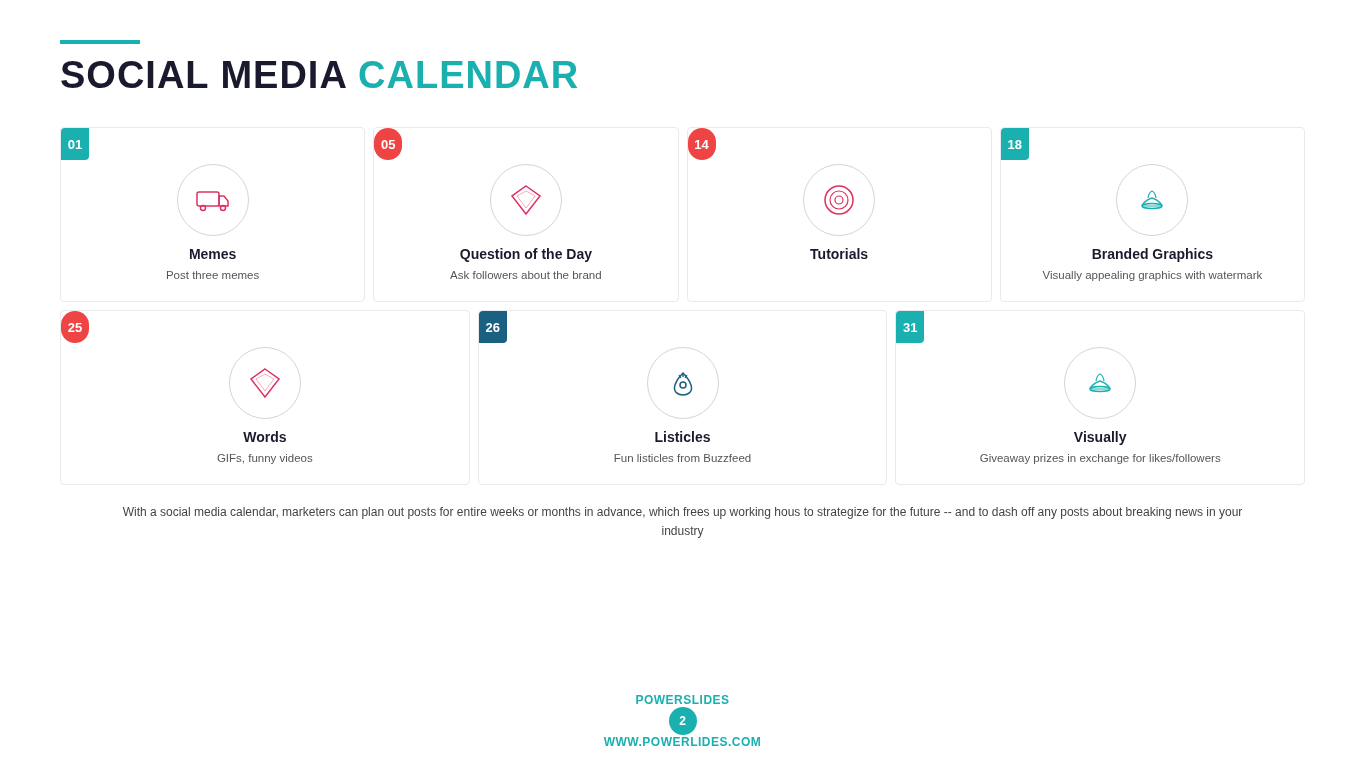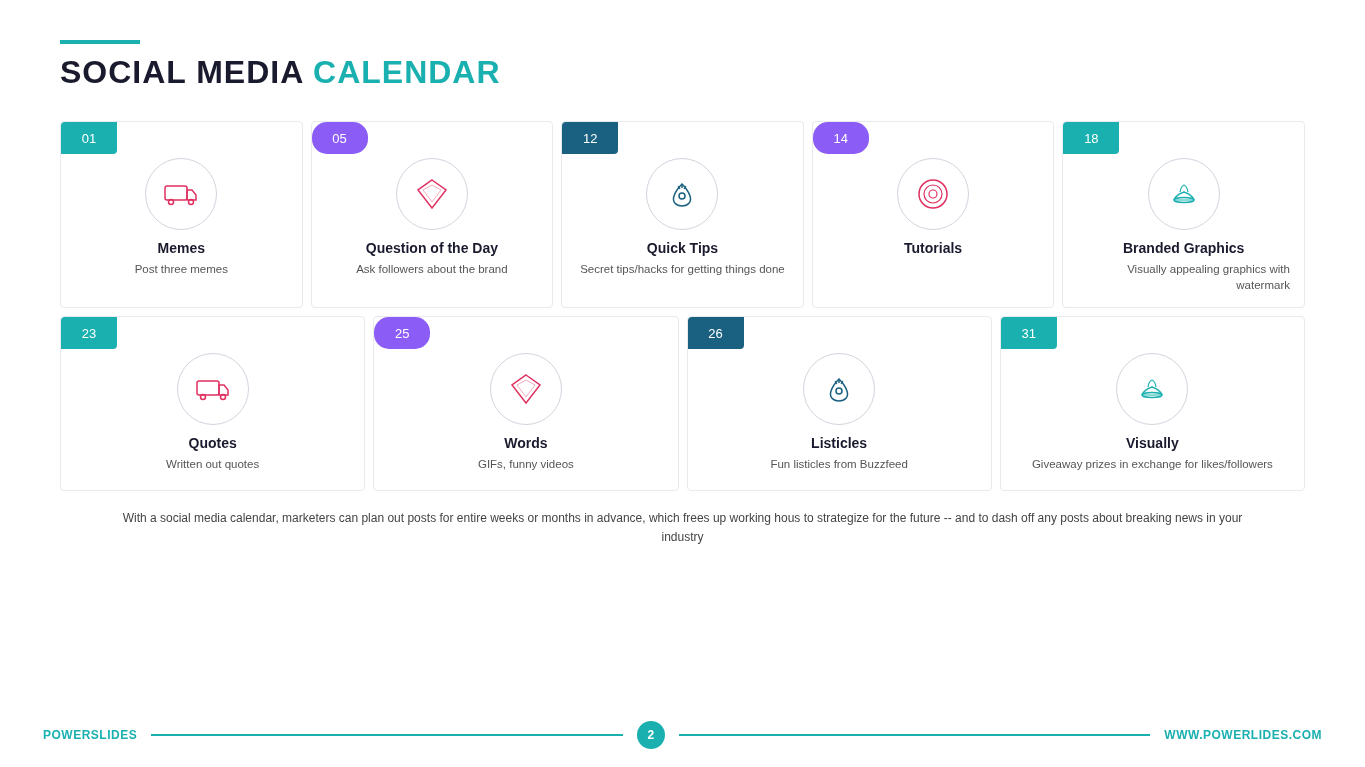--- a/index.html
+++ b/index.html
@@ -21,21 +21,21 @@
     .title-bar {
       margin-bottom: 30px;
     }
     .title-accent-line {
       width: 80px;
       height: 4px;
       background: #1ab0b0;
       margin-bottom: 10px;
     }
     .title-text {
-      font-size: 32px;
+      font-size: 38px;
       font-weight: 900;
       color: #1a1a2e;
       letter-spacing: 1px;
       text-transform: uppercase;
     }
     .title-text .highlight {
       color: #1ab0b0;
     }
     .cards-container {
       display: flex;
@@ -55,32 +55,32 @@
       position: relative;
       display: flex;
       flex-direction: column;
       align-items: center;
       min-height: 175px;
     }
     .card-number {
       position: absolute;
       top: 0;
       left: 0;
-      width: 56px;
+      width: 28px;
       height: 32px;
       display: flex;
       align-items: center;
       justify-content: center;
       font-size: 13px;
-      font-weight: 400;
+      font-weight: 700;
       color: #fff;
       border-radius: 4px 0 4px 0;
     }
     .card-number.teal { background: #1ab0b0; }
-    .card-number.pink { background: #8b5cf6; border-radius: 15px; }
+    .card-number.pink { background: #ef4444; border-radius: 15px; }
     .card-number.dark-teal { background: #1a6080; }
     .card-icon-circle {
       width: 72px;
       height: 72px;
       border-radius: 50%;
       border: 1.5px solid #d0d5dd;
       display: flex;
       align-items: center;
       justify-content: center;
       margin-top: 20px;
@@ -113,20 +113,21 @@
     }
     .bottom-bar {
       position: absolute;
       bottom: 18px;
       left: 0;
       right: 0;
       padding: 0 43px;
       display: flex;
       align-items: center;
       justify-content: space-between;
+      flex-direction: column;
     }
     .bottom-brand {
       font-size: 12px;
       font-weight: 700;
       color: #333;
       letter-spacing: 0.5px;
     }
     .bottom-brand span { color: #1ab0b0; }
     .bottom-line {
       flex: 1;
@@ -187,116 +188,89 @@
         <div class="card-icon-circle">
           <svg viewBox="0 0 36 36" fill="none" xmlns="http://www.w3.org/2000/svg">
             <polygon points="18,4 32,14 18,32 4,14" stroke="#e03060" stroke-width="1.5" fill="none"></polygon>
             <polygon points="18,9 27,14 18,26 9,14" stroke="#e03060" stroke-width="1" fill="none" opacity="0.4"></polygon>
           </svg>
         </div>
         <div class="card-title">Question of the Day</div>
         <div class="card-desc">Ask followers about the brand</div>
       </div>
 
-      <div class="card">
-        <div class="card-number dark-teal">12</div>
+
+      <div class="card">
+        <div class="card-number pink">14</div>
+        <div class="card-icon-circle">
+          <svg viewBox="0 0 36 36" fill="none" xmlns="http://www.w3.org/2000/svg">
+            <circle cx="18" cy="18" r="14" stroke="#e03060" stroke-width="1.5" fill="none"></circle>
+            <circle cx="18" cy="18" r="9" stroke="#e03060" stroke-width="1.2" fill="none"></circle>
+            <circle cx="18" cy="18" r="4" stroke="#e03060" stroke-width="1.2" fill="none"></circle>
+          </svg>
+        </div>
+        <div class="card-title">Tutorials</div>
+      </div>
+
+      <div class="card">
+        <div class="card-number teal">18</div>
+        <div class="card-icon-circle">
+          <svg viewBox="0 0 36 36" fill="none" xmlns="http://www.w3.org/2000/svg">
+            <path d="M8 24 C8 24 10 18 18 16 C26 18 28 24 28 24" stroke="#1ab0b0" stroke-width="1.5" fill="none"></path>
+            <ellipse cx="18" cy="24" rx="10" ry="2.5" stroke="#1ab0b0" stroke-width="1.5" fill="none"></ellipse>
+            <path d="M14 16 C14 16 15 10 18 9 C21 10 22 16 22 16" stroke="#1ab0b0" stroke-width="1.2" fill="none"></path>
+            <line x1="8" y1="24" x2="28" y2="24" stroke="#1ab0b0" stroke-width="1"></line>
+          </svg>
+        </div>
+        <div class="card-title">Branded Graphics</div>
+        <div class="card-desc">Visually appealing graphics with watermark</div>
+      </div>
+    </div>
+
+    <div class="cards-row">
+
+
+      <div class="card">
+        <div class="card-number pink">25</div>
+        <div class="card-icon-circle">
+          <svg viewBox="0 0 36 36" fill="none" xmlns="http://www.w3.org/2000/svg">
+            <polygon points="18,4 32,14 18,32 4,14" stroke="#e03060" stroke-width="1.5" fill="none"></polygon>
+            <polygon points="18,9 27,14 18,26 9,14" stroke="#e03060" stroke-width="1" fill="none" opacity="0.4"></polygon>
+          </svg>
+        </div>
+        <div class="card-title">Words</div>
+        <div class="card-desc">GIFs, funny videos</div>
+      </div>
+
+      <div class="card">
+        <div class="card-number dark-teal">26</div>
         <div class="card-icon-circle">
           <svg viewBox="0 0 36 36" fill="none" xmlns="http://www.w3.org/2000/svg">
             <path d="M18 8 C18 8 24 14 26 20 C28 26 24 30 18 30 C12 30 8 26 10 20 C12 14 18 8 18 8Z" stroke="#1a6080" stroke-width="1.5" fill="none"></path>
             <circle cx="18" cy="20" r="3" stroke="#1a6080" stroke-width="1.5" fill="none"></circle>
             <line x1="18" y1="8" x2="18" y2="12" stroke="#1a6080" stroke-width="1.5"></line>
             <line x1="22" y1="10" x2="20" y2="13" stroke="#1a6080" stroke-width="1.2"></line>
             <line x1="14" y1="10" x2="16" y2="13" stroke="#1a6080" stroke-width="1.2"></line>
           </svg>
         </div>
-        <div class="card-title">Quick Tips</div>
-        <div class="card-desc">Secret tips/hacks for getting things done</div>
-      </div>
-
-      <div class="card">
-        <div class="card-number pink">14</div>
-        <div class="card-icon-circle">
-          <svg viewBox="0 0 36 36" fill="none" xmlns="http://www.w3.org/2000/svg">
-            <circle cx="18" cy="18" r="14" stroke="#e03060" stroke-width="1.5" fill="none"></circle>
-            <circle cx="18" cy="18" r="9" stroke="#e03060" stroke-width="1.2" fill="none"></circle>
-            <circle cx="18" cy="18" r="4" stroke="#e03060" stroke-width="1.2" fill="none"></circle>
-          </svg>
-        </div>
-        <div class="card-title">Tutorials</div>
-      </div>
-
-      <div class="card">
-        <div class="card-number teal">18</div>
+        <div class="card-title">Listicles</div>
+        <div class="card-desc">Fun listicles from Buzzfeed</div>
+      </div>
+
+
+      <div class="card">
+        <div class="card-number teal">31</div>
         <div class="card-icon-circle">
           <svg viewBox="0 0 36 36" fill="none" xmlns="http://www.w3.org/2000/svg">
             <path d="M8 24 C8 24 10 18 18 16 C26 18 28 24 28 24" stroke="#1ab0b0" stroke-width="1.5" fill="none"></path>
             <ellipse cx="18" cy="24" rx="10" ry="2.5" stroke="#1ab0b0" stroke-width="1.5" fill="none"></ellipse>
             <path d="M14 16 C14 16 15 10 18 9 C21 10 22 16 22 16" stroke="#1ab0b0" stroke-width="1.2" fill="none"></path>
             <line x1="8" y1="24" x2="28" y2="24" stroke="#1ab0b0" stroke-width="1"></line>
           </svg>
         </div>
-        <div class="card-title">Branded Graphics</div>
-        <div class="card-desc">Visually appealing graphics with watermark</div>
-      </div>
-    </div>
-
-    <div class="cards-row">
-
-      <div class="card">
-        <div class="card-number teal">23</div>
-        <div class="card-icon-circle">
-          <svg viewBox="0 0 36 36" fill="none" xmlns="http://www.w3.org/2000/svg">
-            <rect x="2" y="10" width="22" height="14" rx="2" stroke="#e03060" stroke-width="1.5" fill="none"></rect>
-            <path d="M24 14h5l4 5v5h-9V14z" stroke="#e03060" stroke-width="1.5" fill="none"></path>
-            <circle cx="8" cy="26" r="2.5" stroke="#e03060" stroke-width="1.5" fill="none"></circle>
-            <circle cx="28" cy="26" r="2.5" stroke="#e03060" stroke-width="1.5" fill="none"></circle>
-          </svg>
-        </div>
-        <div class="card-title">Quotes</div>
-        <div class="card-desc">Written out quotes</div>
-      </div>
-
-      <div class="card">
-        <div class="card-number pink">25</div>
-        <div class="card-icon-circle">
-          <svg viewBox="0 0 36 36" fill="none" xmlns="http://www.w3.org/2000/svg">
-            <polygon points="18,4 32,14 18,32 4,14" stroke="#e03060" stroke-width="1.5" fill="none"></polygon>
-            <polygon points="18,9 27,14 18,26 9,14" stroke="#e03060" stroke-width="1" fill="none" opacity="0.4"></polygon>
-          </svg>
-        </div>
-        <div class="card-title">Words</div>
-        <div class="card-desc">GIFs, funny videos</div>
-      </div>
-
-      <div class="card">
-        <div class="card-number dark-teal">26</div>
-        <div class="card-icon-circle">
-          <svg viewBox="0 0 36 36" fill="none" xmlns="http://www.w3.org/2000/svg">
-            <path d="M18 8 C18 8 24 14 26 20 C28 26 24 30 18 30 C12 30 8 26 10 20 C12 14 18 8 18 8Z" stroke="#1a6080" stroke-width="1.5" fill="none"></path>
-            <circle cx="18" cy="20" r="3" stroke="#1a6080" stroke-width="1.5" fill="none"></circle>
-            <line x1="18" y1="8" x2="18" y2="12" stroke="#1a6080" stroke-width="1.5"></line>
-            <line x1="22" y1="10" x2="20" y2="13" stroke="#1a6080" stroke-width="1.2"></line>
-            <line x1="14" y1="10" x2="16" y2="13" stroke="#1a6080" stroke-width="1.2"></line>
-          </svg>
-        </div>
-        <div class="card-title">Listicles</div>
-        <div class="card-desc">Fun listicles from Buzzfeed</div>
-      </div>
-
-
-      <div class="card">
-        <div class="card-number teal">31</div>
-        <div class="card-icon-circle">
-          <svg viewBox="0 0 36 36" fill="none" xmlns="http://www.w3.org/2000/svg">
-            <path d="M8 24 C8 24 10 18 18 16 C26 18 28 24 28 24" stroke="#1ab0b0" stroke-width="1.5" fill="none"></path>
-            <ellipse cx="18" cy="24" rx="10" ry="2.5" stroke="#1ab0b0" stroke-width="1.5" fill="none"></ellipse>
-            <path d="M14 16 C14 16 15 10 18 9 C21 10 22 16 22 16" stroke="#1ab0b0" stroke-width="1.2" fill="none"></path>
-            <line x1="8" y1="24" x2="28" y2="24" stroke="#1ab0b0" stroke-width="1"></line>
-          </svg>
-        </div>
         <div class="card-title">Visually</div>
         <div class="card-desc">Giveaway prizes in exchange for likes/followers</div>
       </div>
     </div>
   </div>
 
   <div class="footer-text">
     <span>With a social media calendar, marketers can plan out posts for entire weeks or months in advance, which frees up working hous to strategize for the future -- and to dash off any posts about breaking news in your industry</span>
   </div>
 

